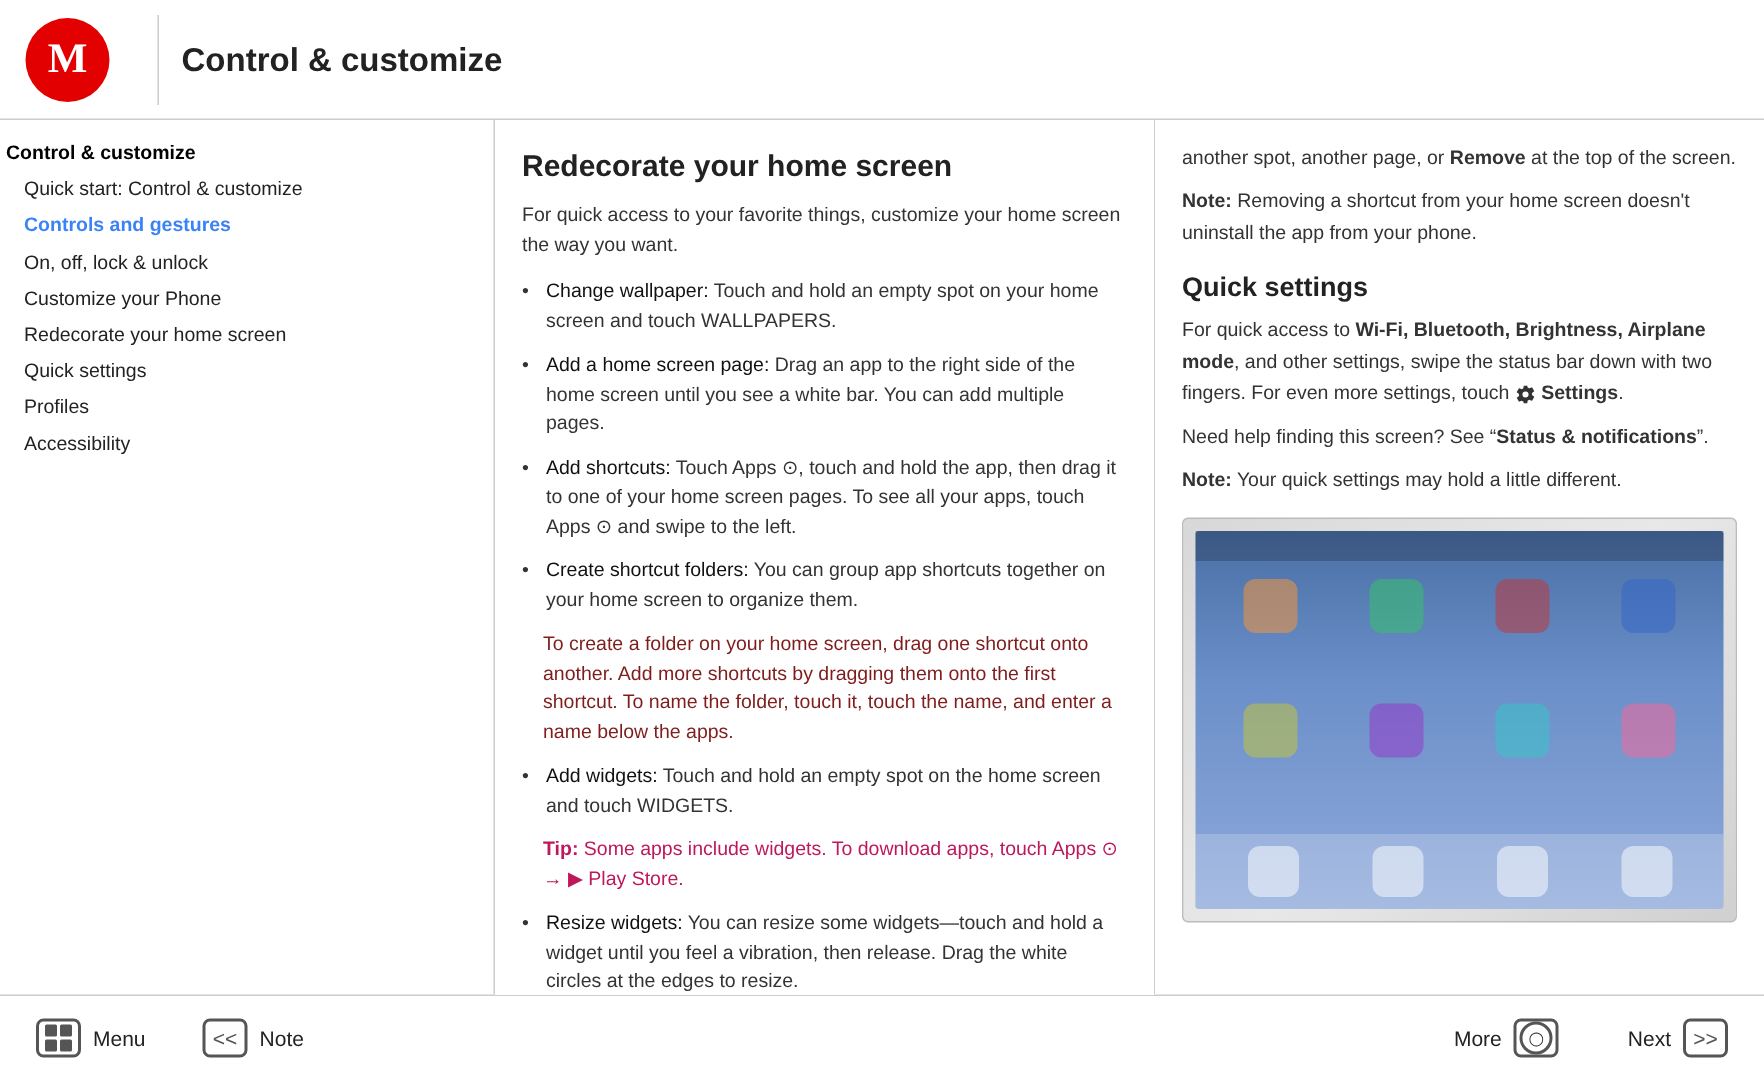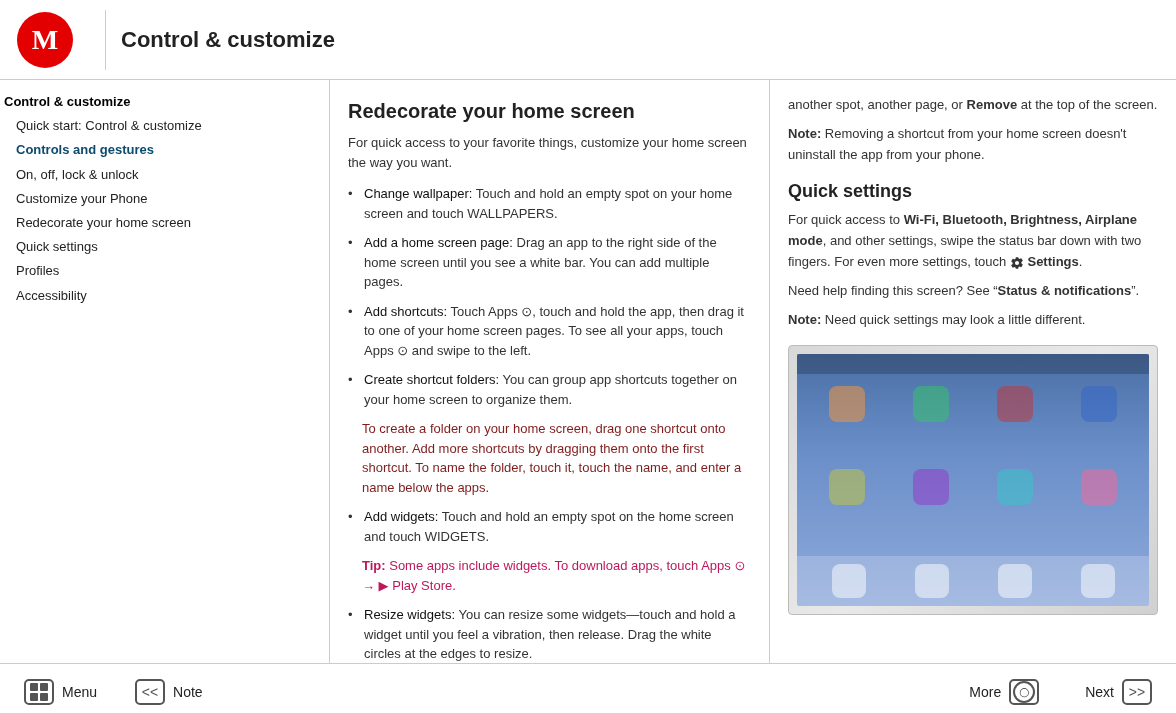--- a/index.html
+++ b/index.html
@@ -93,21 +93,21 @@
       padding-left: 4px;
     }
 
     .sidebar-item.level-2 {
       padding-left: 16px;
       color: #222;
       font-weight: normal;
     }
 
     .sidebar-item.controls-gestures {
-      color: #0c4a6e;
+      color: #3b82f6;
       font-weight: bold;
     }
 
     
     .content-area {
       flex: 1;
       display: flex;
       overflow: hidden;
     }
 
@@ -464,21 +464,21 @@
         <span>For quick access to</span> <b>Wi-Fi, Bluetooth, Brightness, Airplane mode</b><span>, and other settings, swipe the status bar down with two fingers. For even more settings, touch</span>
         <svg class="gear-icon-inline" viewBox="0 0 24 24">
           <path d="M12 15.5A3.5 3.5 0 0 1 8.5 12 3.5 3.5 0 0 1 12 8.5a3.5 3.5 0 0 1 3.5 3.5 3.5 3.5 0 0 1-3.5 3.5m7.43-2.92c.04-.34.07-.68.07-1.08s-.03-.74-.07-1.08l2.32-1.82c.21-.16.26-.45.13-.69l-2.2-3.81c-.13-.24-.4-.32-.64-.24l-2.74 1.1c-.57-.44-1.18-.79-1.86-1.07L14.04 2H9.96L9.6 4.89c-.68.28-1.29.63-1.86 1.07L4.99 4.86c-.24-.09-.51 0-.64.24L2.15 8.91c-.14.24-.09.53.13.69l2.32 1.82c-.04.34-.07.68-.07 1.08s.03.74.07 1.08L2.28 15.4c-.21.16-.26.45-.13.69l2.2 3.81c.13.24.4.32.64.24l2.74-1.1c.57.44 1.18.79 1.86 1.07L9.96 22h4.08l.36-2.89c.68-.28 1.29-.63 1.86-1.07l2.74 1.1c.24.09.51 0 .64-.24l2.2-3.81c.14-.24.09-.53-.13-.69l-2.32-1.82z" fill="#333"></path>
         </svg>
         <b>Settings</b><span>.</span>
       </p>
       <p class="right-content" style="margin-top: 8px;">
         <span>Need help finding this screen? See “</span><b>Status &amp; notifications</b><span>”.</span>
       </p>
       <p class="right-content" style="margin-top: 8px;">
-        <b>Note:</b><span> Need quick settings may look a little different.</span>
+        <b>Note:</b><span> Your quick settings may hold a little different.</span>
       </p>
 
       <div class="phone-screenshot">
         <div class="phone-screen-inner">
           <div class="phone-status-bar"></div>
           <div class="phone-icons-area">
             <div class="phone-app-icon" style="background:rgba(255,150,50,0.5)"></div>
             <div class="phone-app-icon" style="background:rgba(50,200,100,0.5)"></div>
             <div class="phone-app-icon" style="background:rgba(200,50,50,0.5)"></div>
             <div class="phone-app-icon" style="background:rgba(50,100,200,0.5)"></div>

